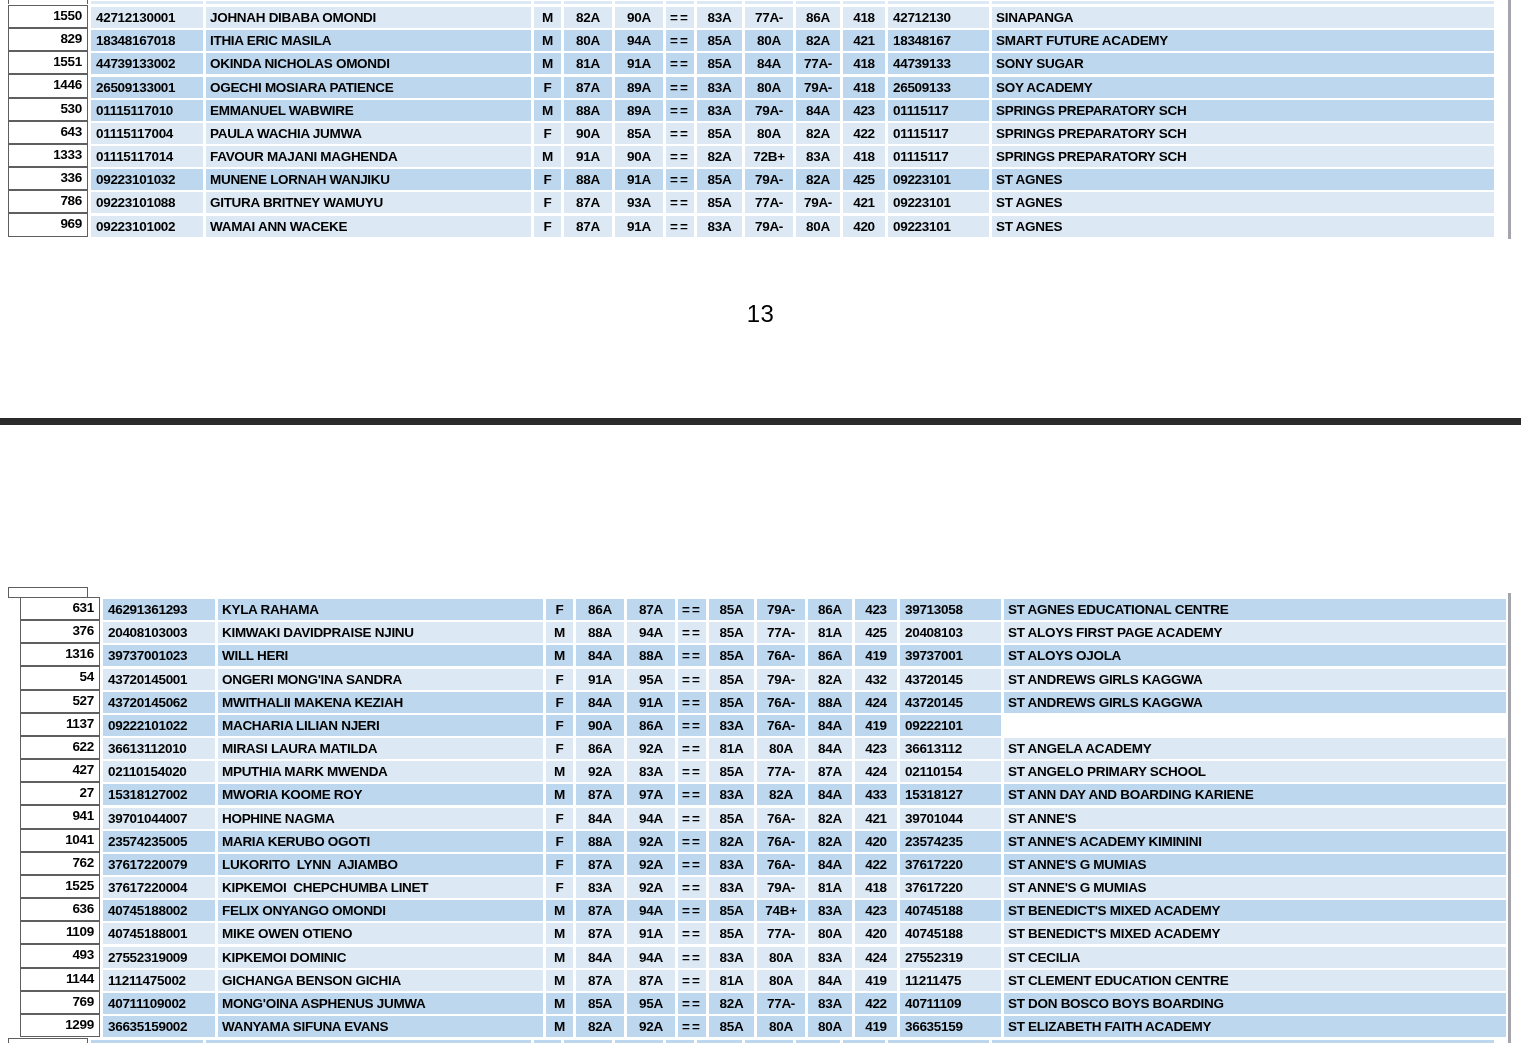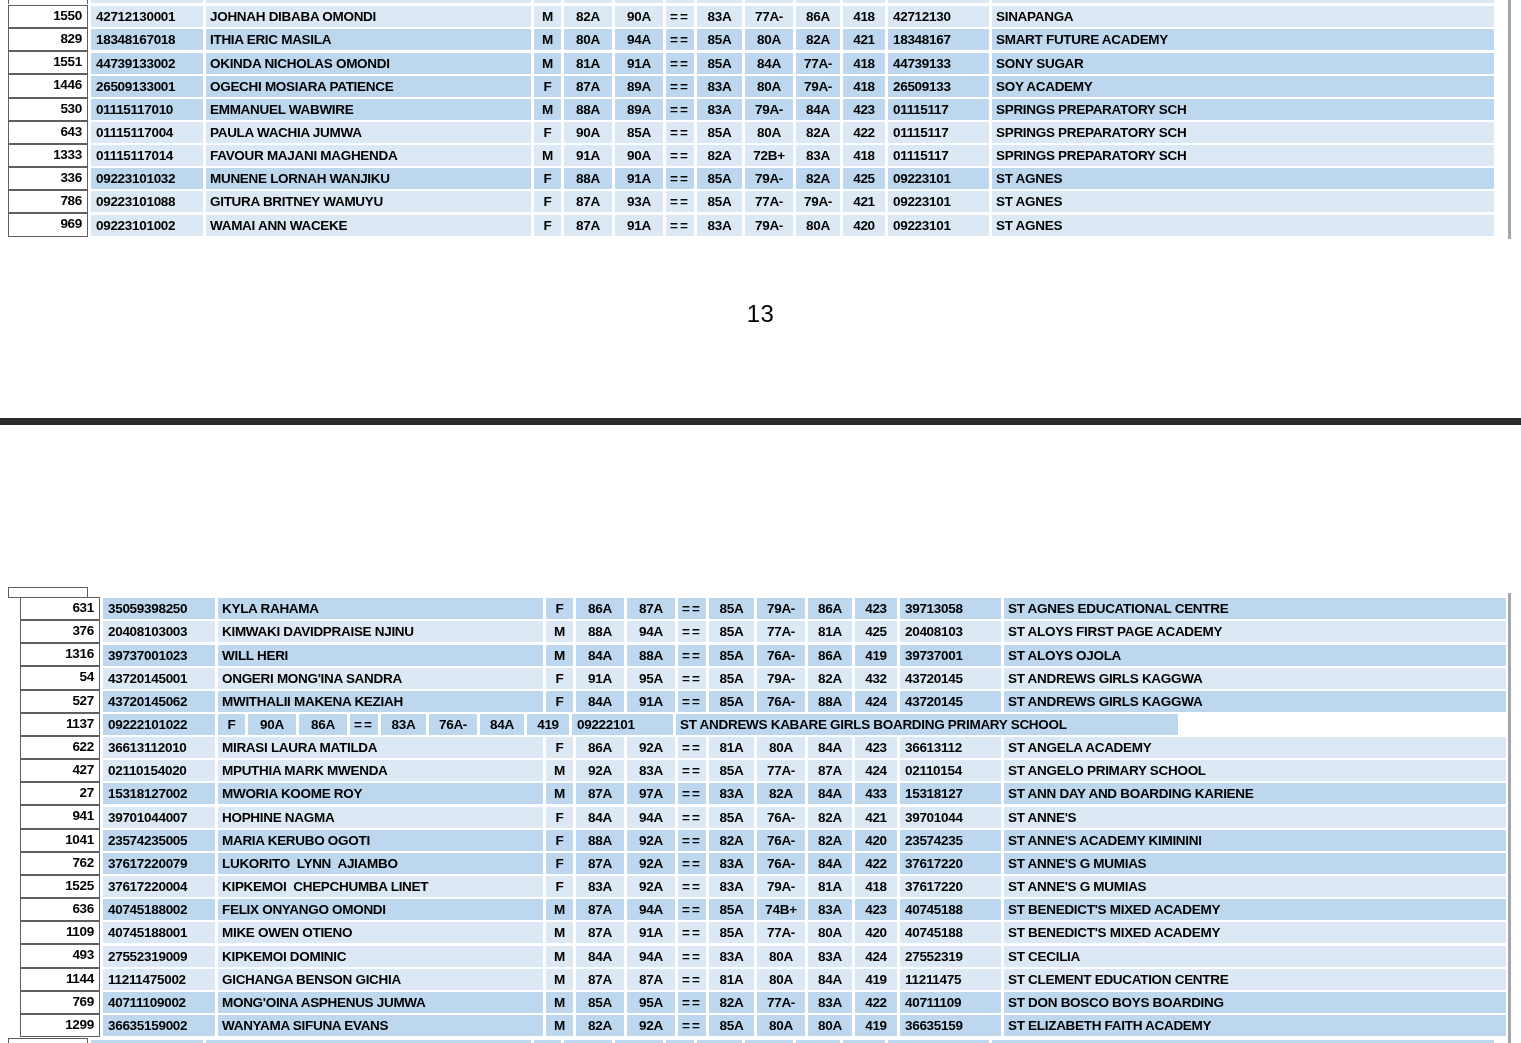--- a/index.html
+++ b/index.html
@@ -3,21 +3,21 @@
 <meta charset="utf-8">
 <style>
   html,body{margin:0;padding:0;background:#fff;}
   .page{position:relative;width:1521px;height:1043px;background:#fff;overflow:hidden;
         font-family:"Liberation Sans",sans-serif;font-weight:bold;color:#000;}
   .tbl{position:absolute;left:8px;}
   #table1{top:5px;}
   #sliver-top{top:0;}
   #table2{top:597px;padding-left:12px;}
   #sliver-bottom{top:1038px;}
-  .row{display:flex;height:23.16px;align-items:flex-start;}
+  .row{display:flex;height:23.16px;align-items:flex-end;}
   .cell{height:21px;margin-top:1.2px;margin-left:3px;font-size:13.5px;line-height:21px;
         letter-spacing:-0.3px;white-space:pre;overflow:hidden;box-sizing:border-box;}
   .light .cell{background:#dce9f5;}
   .dark  .cell{background:#bdd7ee;}
   .rank{width:80px;height:23.16px;background:#fff;border:1px solid #5f5f5f;box-sizing:border-box;
         text-align:right;padding-right:5px;font-size:13.5px;line-height:20px;letter-spacing:-0.3px;}
   .ctr{text-align:center;}
   .c-index{width:112px;padding-left:5px;}
   .c-name{width:325px;padding-left:4px;}
   .c-gender{width:27px;}
@@ -222,21 +222,21 @@
   <div id="edge1" class="edge"></div>
 
   <div class="pagenum">13</div>
 
   <div class="divider"></div>
 
   <div class="prestrip"></div>
   <div id="table2" class="tbl">
       <div class="row dark">
         <div class="rank">631</div>
-        <div class="cell c-index">35059398250</div>
+        <div class="cell c-index">46291361293</div>
         <div class="cell c-name">KYLA RAHAMA</div>
         <div class="cell c-gender ctr">F</div>
         <div class="cell c-m0 ctr">86A</div>
         <div class="cell c-m1 ctr">87A</div>
         <div class="cell c-eq ctr">==</div>
         <div class="cell c-m3 ctr">85A</div>
         <div class="cell c-m4 ctr">79A-</div>
         <div class="cell c-m5 ctr">86A</div>
         <div class="cell c-total ctr">423</div>
         <div class="cell c-code">39713058</div>
@@ -298,30 +298,30 @@
         <div class="cell c-m3 ctr">85A</div>
         <div class="cell c-m4 ctr">76A-</div>
         <div class="cell c-m5 ctr">88A</div>
         <div class="cell c-total ctr">424</div>
         <div class="cell c-code">43720145</div>
         <div class="cell c-school">ST ANDREWS GIRLS KAGGWA</div>
       </div>
       <div class="row dark">
         <div class="rank">1137</div>
         <div class="cell c-index">09222101022</div>
+        <div class="cell c-name">MACHARIA LILIAN NJERI</div>
         <div class="cell c-gender ctr">F</div>
         <div class="cell c-m0 ctr">90A</div>
         <div class="cell c-m1 ctr">86A</div>
         <div class="cell c-eq ctr">==</div>
         <div class="cell c-m3 ctr">83A</div>
         <div class="cell c-m4 ctr">76A-</div>
         <div class="cell c-m5 ctr">84A</div>
         <div class="cell c-total ctr">419</div>
         <div class="cell c-code">09222101</div>
-        <div class="cell c-school">ST ANDREWS KABARE GIRLS BOARDING PRIMARY SCHOOL</div>
       </div>
       <div class="row light">
         <div class="rank">622</div>
         <div class="cell c-index">36613112010</div>
         <div class="cell c-name">MIRASI LAURA MATILDA</div>
         <div class="cell c-gender ctr">F</div>
         <div class="cell c-m0 ctr">86A</div>
         <div class="cell c-m1 ctr">92A</div>
         <div class="cell c-eq ctr">==</div>
         <div class="cell c-m3 ctr">81A</div>

